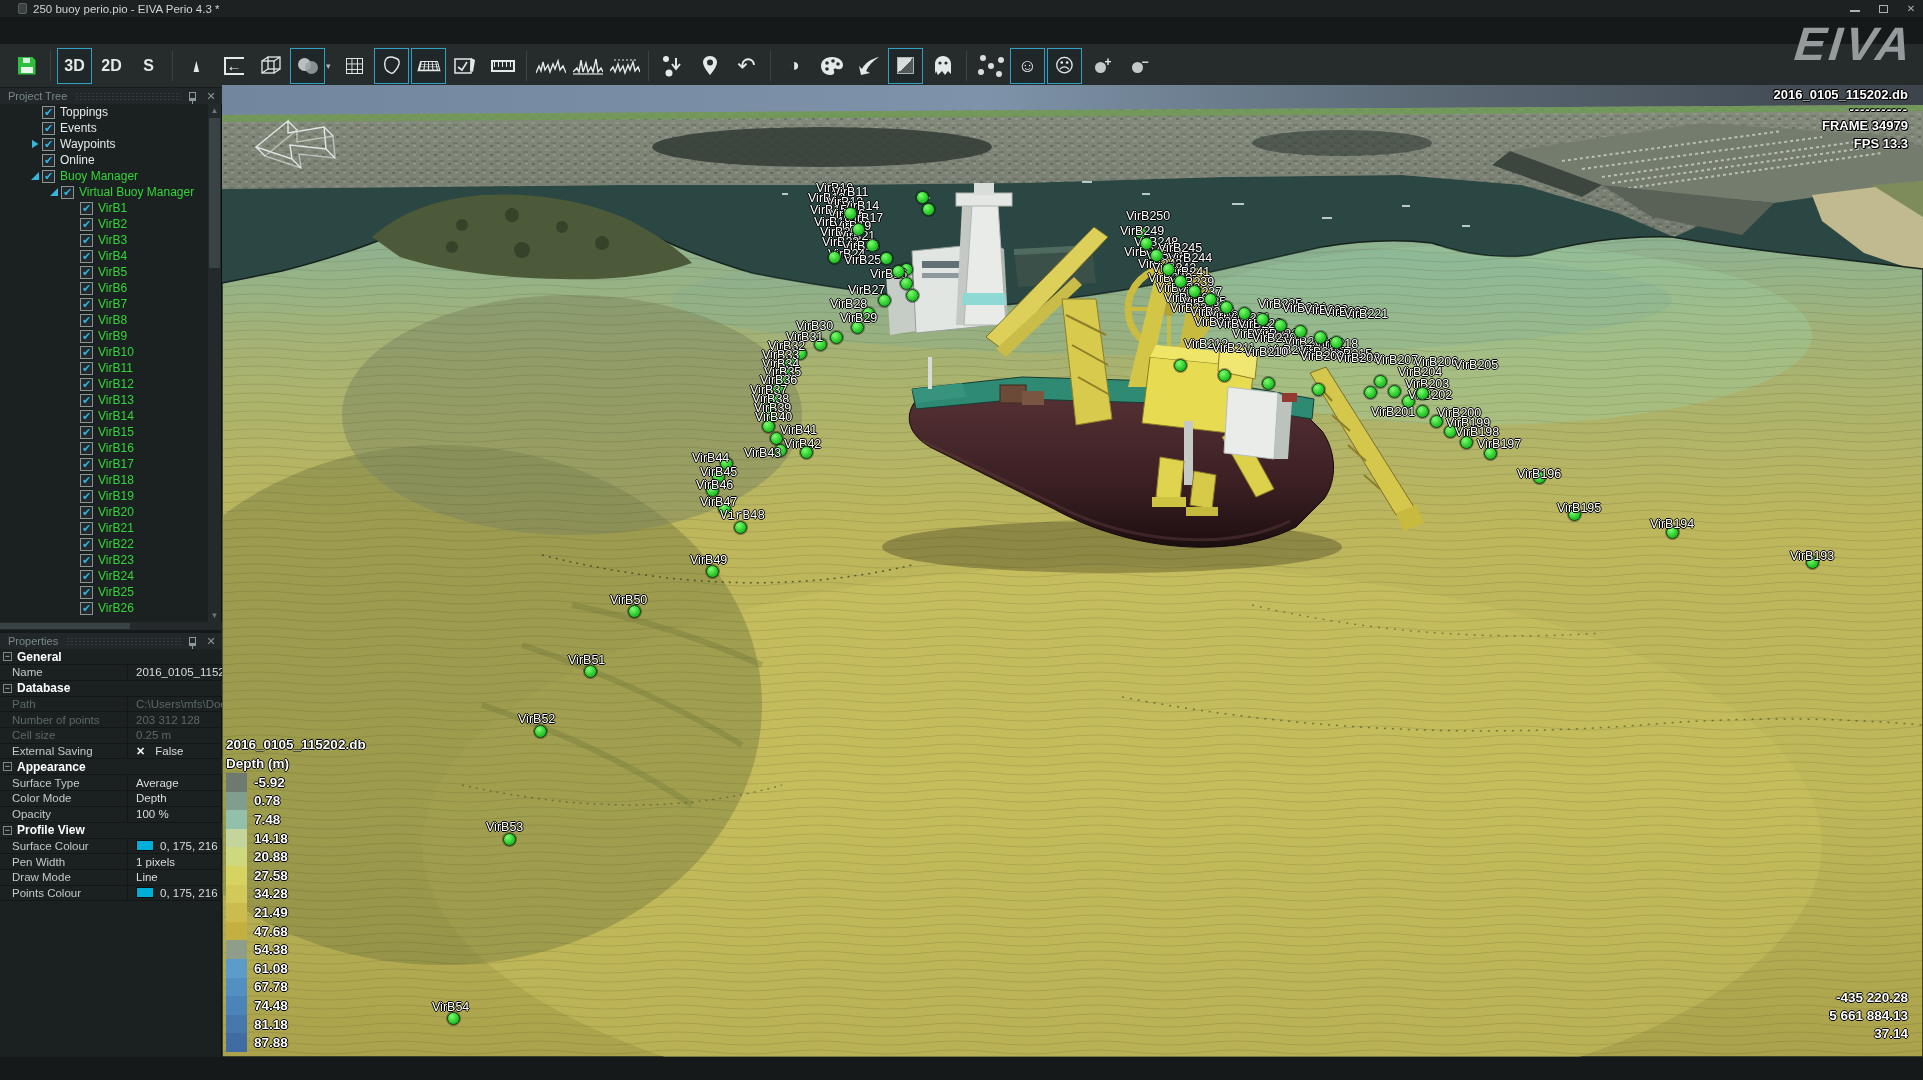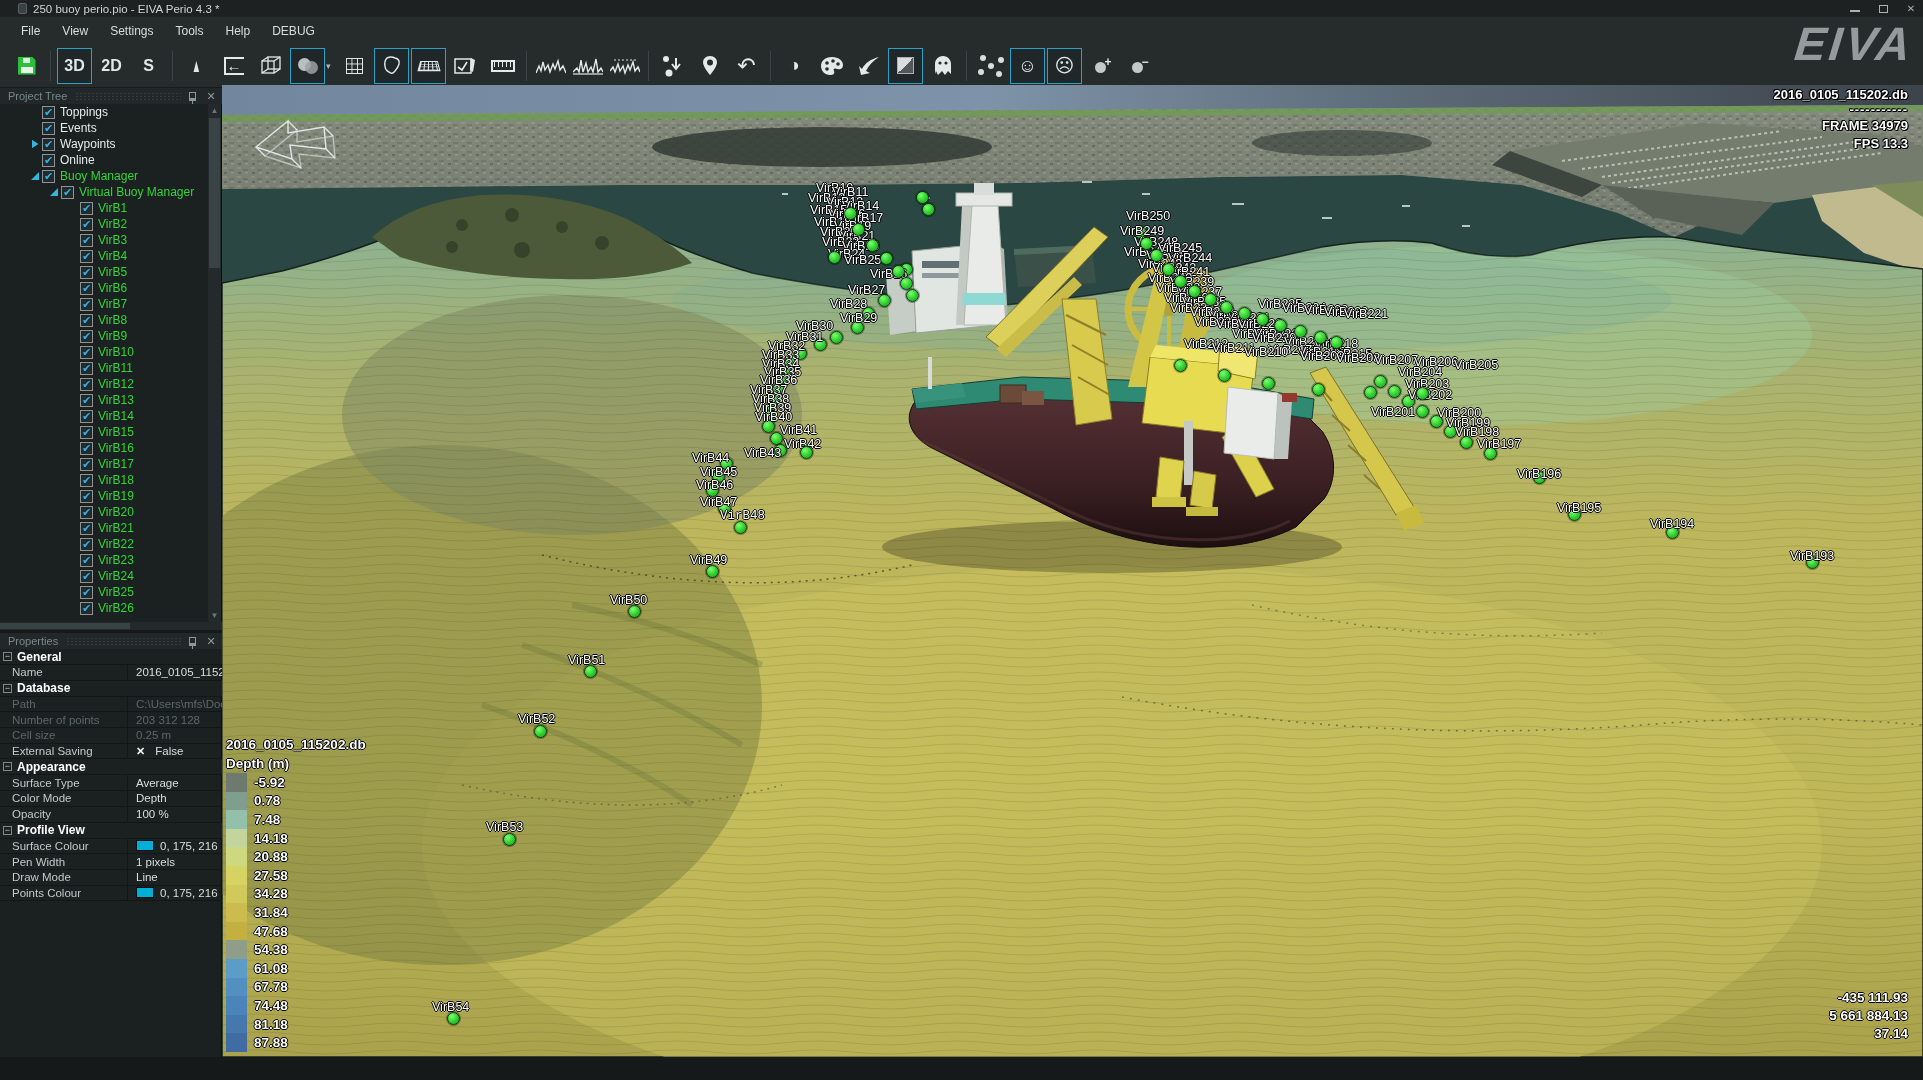--- a/index.html
+++ b/index.html
@@ -153,28 +153,20 @@
       <span class="wc">
           <i class="wc-min"></i>
         </span>
       <span class="wc">
           <i class="wc-max"></i>
         </span>
       <span class="wc">✕</span>
     </div>
   </div>
 
-  <div class="menubar">
-      <span class="menu-item">File</span>
-      <span class="menu-item">View</span>
-      <span class="menu-item">Settings</span>
-      <span class="menu-item">Tools</span>
-      <span class="menu-item">Help</span>
-      <span class="menu-item">DEBUG</span>
-    </div>
   <div class="logo">EIVA</div>
 
   <div class="toolbar">
     <div class="tbtn">
         <span class="floppy">
           <b></b>
           <i></i>
         </span>
       </div>
     <div class="tb-sep"></div>
@@ -971,21 +963,21 @@
           <div class="lg-row">
             <span class="lg-sw" style="background: rgb(214, 211, 99);"></span>
             <span class="lg-val">27.58</span>
           </div>
           <div class="lg-row">
             <span class="lg-sw" style="background: rgb(210, 201, 91);"></span>
             <span class="lg-val">34.28</span>
           </div>
           <div class="lg-row">
             <span class="lg-sw" style="background: rgb(203, 188, 77);"></span>
-            <span class="lg-val">31.84</span>
+            <span class="lg-val">21.49</span>
           </div>
           <div class="lg-row">
             <span class="lg-sw" style="background: rgb(195, 176, 65);"></span>
             <span class="lg-val">47.68</span>
           </div>
           <div class="lg-row">
             <span class="lg-sw" style="background: rgb(142, 158, 136);"></span>
             <span class="lg-val">54.38</span>
           </div>
           <div class="lg-row">
@@ -1005,19 +997,19 @@
             <span class="lg-val">81.18</span>
           </div>
           <div class="lg-row">
             <span class="lg-sw" style="background: rgb(64, 107, 163);"></span>
             <span class="lg-val">87.88</span>
           </div>
         </div>
     </div>
 
     <div class="coords">
-        <div>-435 111.93</div>
+        <div>-435 220.28</div>
         <div>5 661 884.13</div>
         <div>37.14</div>
       </div>
   </div>
 
 </div>
 
 </body></html>

